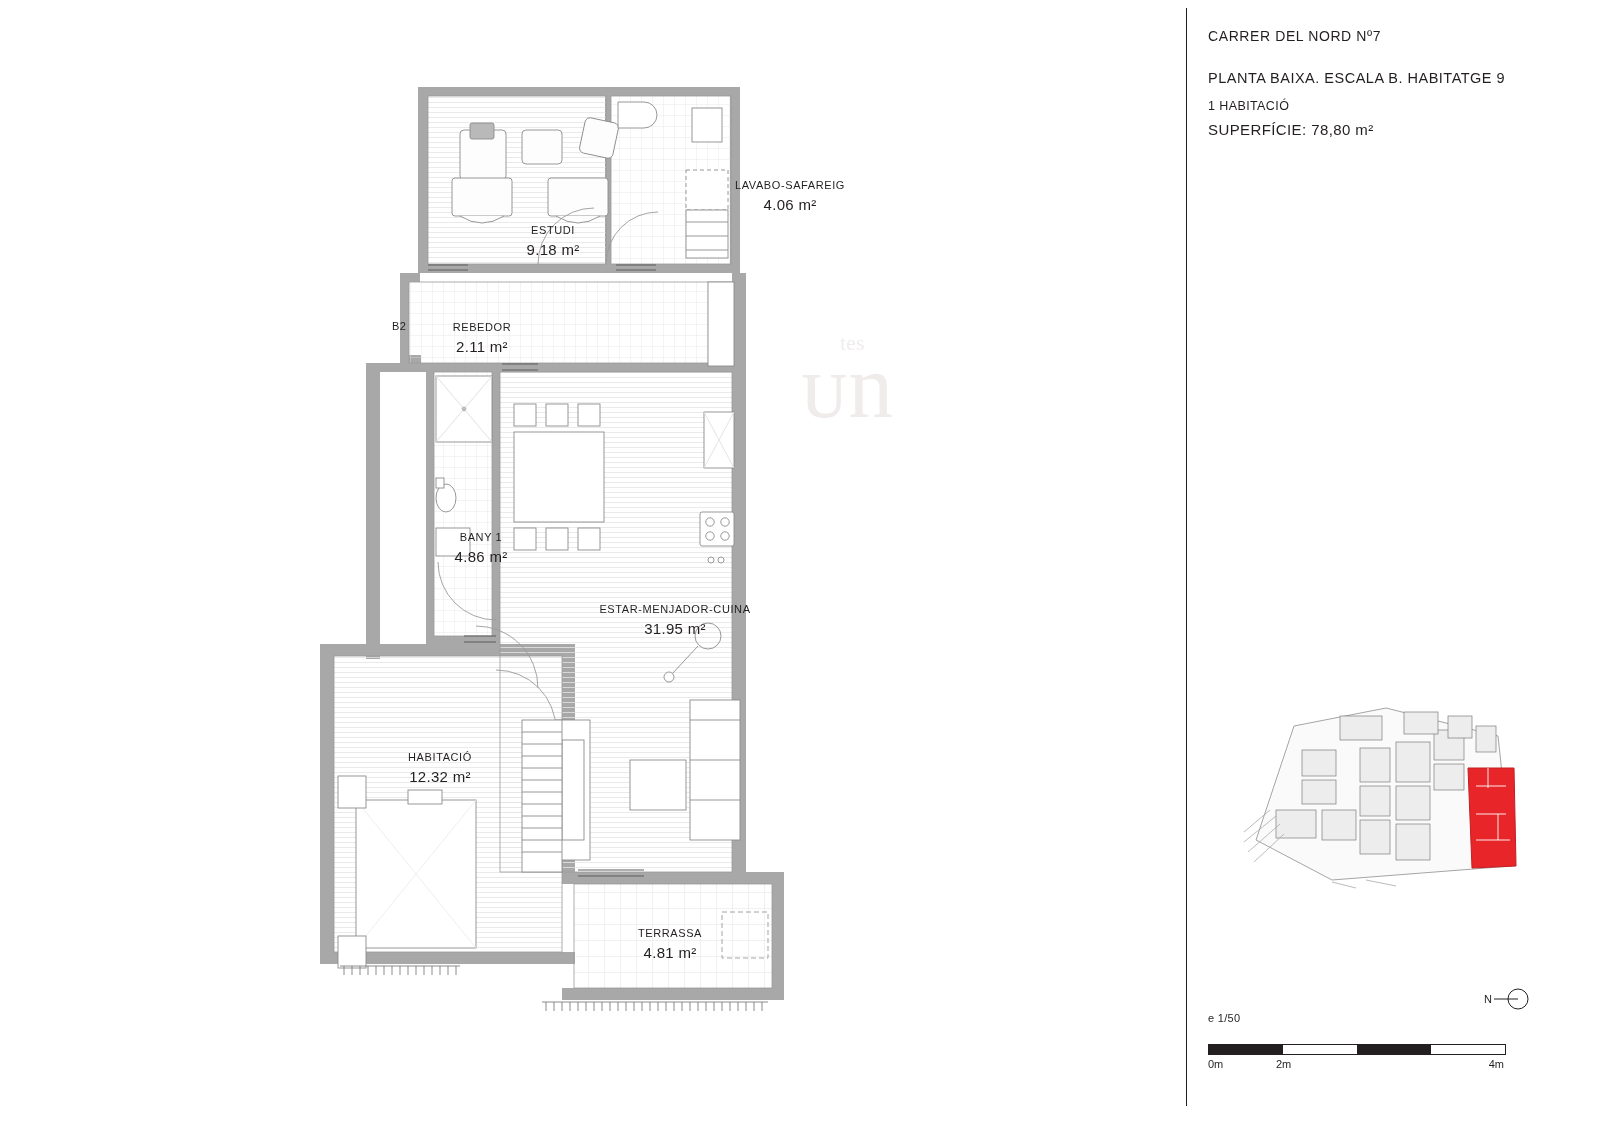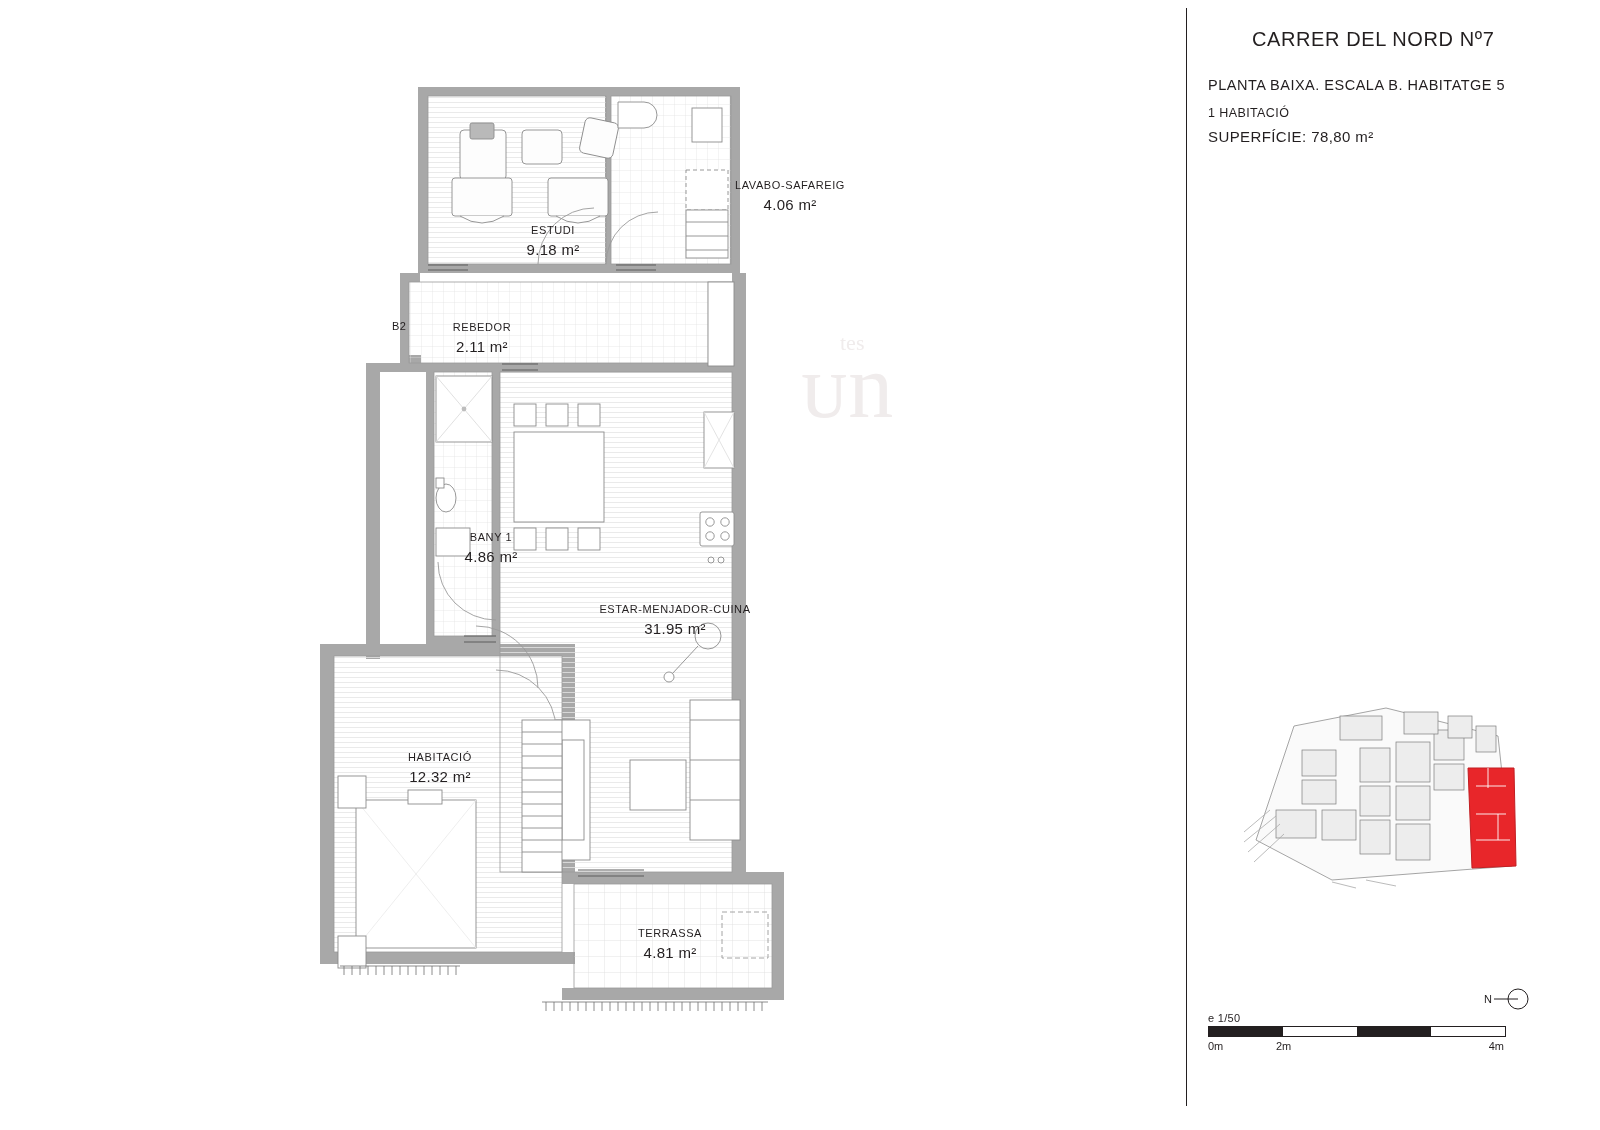--- a/index.html
+++ b/index.html
@@ -31,26 +31,25 @@
     height: 1098px;
     background: #231f20;
   }
   .panel {
     position: absolute;
     left: 1208px;
     top: 28px;
     width: 360px;
   }
   .panel-title {
-    font-size: 20px;
+    font-size: 14px;
     letter-spacing: 0.6px;
     font-weight: 400;
     color: #231f20;
     white-space: nowrap;
-    margin-left: 44px;
   }
   .panel-sub1 {
     margin-top: 26px;
     font-size: 14.5px;
     letter-spacing: 0.5px;
     white-space: nowrap;
   }
   .panel-sub2 {
     margin-top: 13px;
     font-size: 12.5px;
@@ -79,21 +78,21 @@
   }
   .scalewrap {
     position: absolute;
     left: 1208px;
     top: 1012px;
     width: 340px;
   }
   .scale-label {
     font-size: 11px;
     letter-spacing: 0.3px;
-    margin-bottom: 2px;
+    margin-bottom: 20px;
   }
   .scale-bar {
     position: relative;
     height: 9px;
     width: 296px;
     border: 1px solid #231f20;
     display: flex;
   }
   .scale-bar div { flex: 1 1 25%; height: 100%; }
   .sb-dark { background: #231f20; }
@@ -349,41 +348,41 @@
       <span class="area">9.18 m²</span>
     </div>
     <div class="room-label" style="left:490px; top:118px;">
       <span>LAVABO-SAFAREIG</span>
       <span class="area">4.06 m²</span>
     </div>
     <div class="room-label" style="left:182px; top:260px;">
       <span>REBEDOR</span>
       <span class="area">2.11 m²</span>
     </div>
-    <div class="room-label" style="left:191px; top:470px;">
+    <div class="room-label" style="left:181px; top:470px;">
       <span>BANY 1</span>
       <span class="area">4.86 m²</span>
     </div>
     <div class="room-label" style="left:375px; top:542px;">
       <span>ESTAR-MENJADOR-CUINA</span>
       <span class="area">31.95 m²</span>
     </div>
     <div class="room-label" style="left:140px; top:690px;">
       <span>HABITACIÓ</span>
       <span class="area">12.32 m²</span>
     </div>
     <div class="room-label" style="left:370px; top:866px;">
       <span>TERRASSA</span>
       <span class="area">4.81 m²</span>
     </div>
   </div>
 
   <div class="panel">
     <div class="panel-title">CARRER DEL NORD Nº7</div>
-    <div class="panel-sub1">PLANTA BAIXA. ESCALA B. HABITATGE 5</div>
+    <div class="panel-sub1">PLANTA BAIXA. ESCALA B. HABITATGE 9</div>
     <div class="panel-sub2">1 HABITACIÓ</div>
     <div class="panel-sub3">SUPERFÍCIE: 78,80 m²</div>
   </div>
 
   <div class="keyplan">
     <svg width="290" height="205" viewBox="0 0 290 205">
       <g stroke="#8e8e8e" stroke-width="0.8" fill="#f2f2f2">
         <path d="M58 36 L150 18 L262 46 L276 176 L96 190 L20 150 Z" fill="#fafafa"></path>
       </g>
       <g stroke="#7d7d7d" stroke-width="0.7" fill="#ededed">

